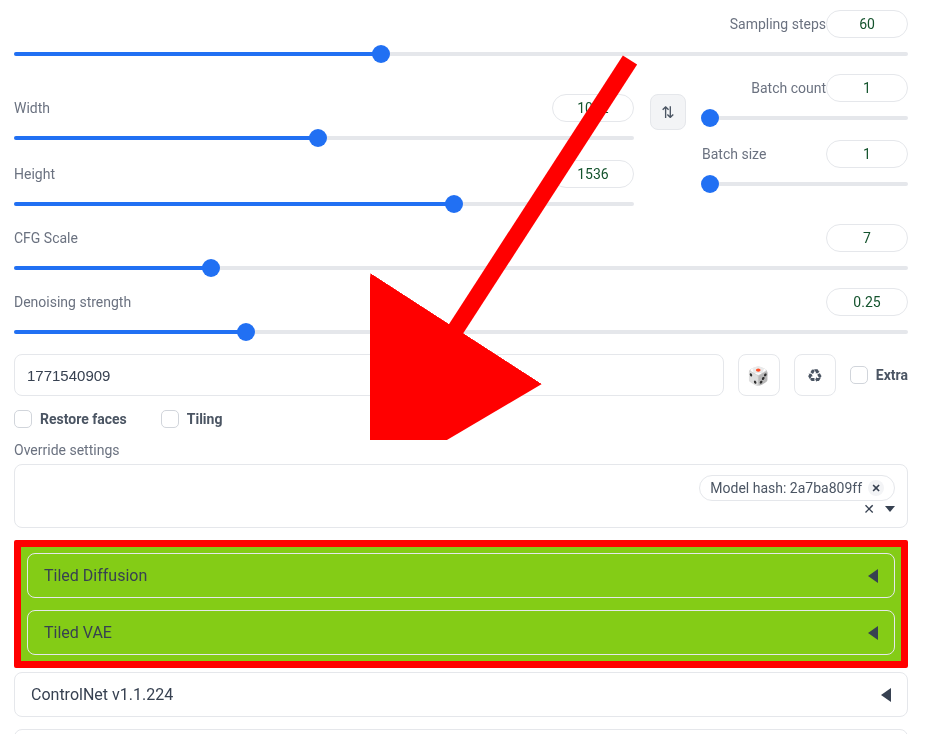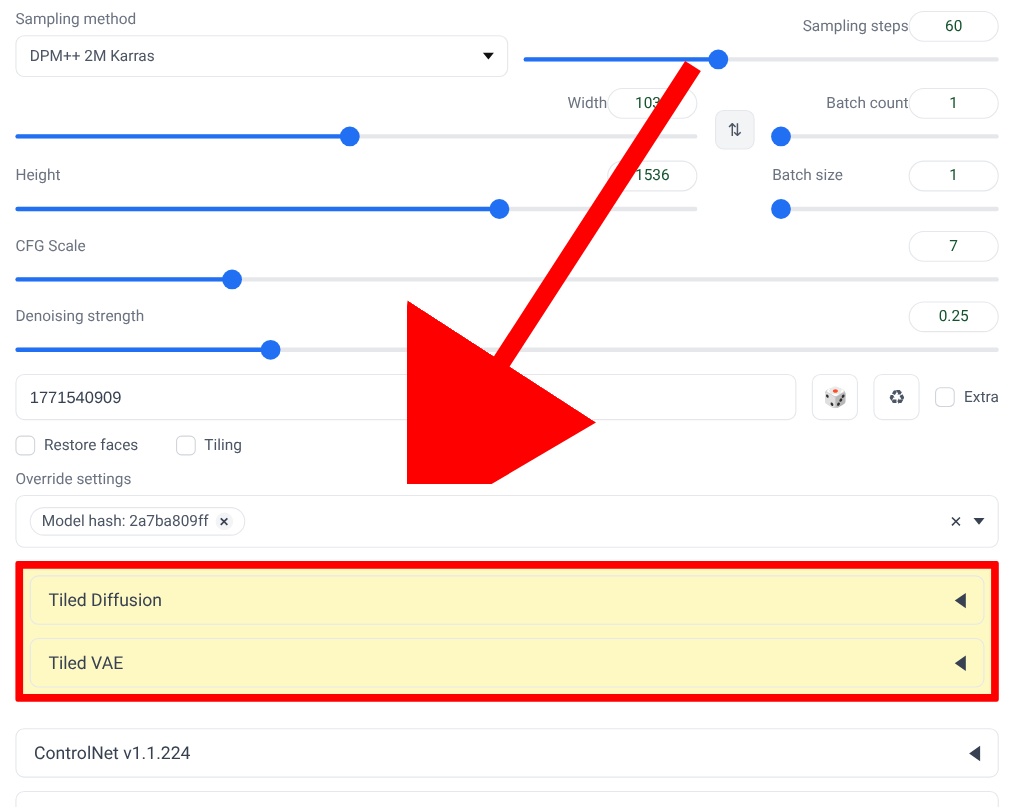--- a/index.html
+++ b/index.html
@@ -99,21 +99,21 @@
     justify-content: center;
     font-size: 18px;
   }
   .checkbox {
     width: 18px; height: 18px;
     border: 1px solid #d1d5db;
     border-radius: 5px;
     background: #fff;
     display: inline-block;
   }
-  .chk-row { display: flex; align-items: center; gap: 8px; }
+  .chk-row { display: flex; align-items: center; gap: 8px; font-weight: bold; }
   .tag {
     border: 1px solid #e5e7eb;
     border-radius: 14px;
     padding: 4px 10px;
     display: inline-flex;
     align-items: center;
     gap: 6px;
     font-size: 14px;
     color: #4b5563;
     background: #fff;
@@ -124,42 +124,43 @@
     background: #f3f4f6;
     display: flex; align-items: center; justify-content: center;
     font-size: 11px; color: #374151;
     font-weight: bold;
   }
   .override-box {
     border: 1px solid #e5e7eb;
     border-radius: 8px;
     padding: 10px 12px;
     display: flex;
-    align-items: center;
+    align-items: flex-end;
     justify-content: space-between;
+    flex-direction: column;
   }
   .accordion {
     border: 1px solid #e5e7eb;
     border-radius: 8px;
     padding: 12px 16px;
     margin-bottom: 12px;
     display: flex;
     align-items: center;
     justify-content: space-between;
     font-size: 16px;
     color: #374151;
   }
   .highlight-box {
     border: 7px solid #ff0000;
     border-radius: 2px;
     padding: 6px;
-    margin-bottom: 24px;
+    margin-bottom: 4px;
     position: relative;
     z-index: 2;
-    background: #fef9c3;
+    background: #84cc16;
   }
   .highlight-box .accordion:last-child { margin-bottom: 0; }
   .caret-left {
     width: 0; height: 0;
     border-top: 7px solid transparent;
     border-bottom: 7px solid transparent;
     border-right: 10px solid #374151;
   }
   .caret-down-small {
     width: 0; height: 0;
@@ -173,44 +174,37 @@
     z-index: 5;
     pointer-events: none;
   }
 </style>
 </head>
 <body>
 
 <div class="container" style="position:relative;">
 
   <div class="row" style="margin-bottom:10px;">
-    <div class="col" style="flex:0 0 448px;">
-      <span class="label">Sampling method</span>
-      <div class="dropdown">
-        <span>DPM++ 2M Karras</span>
-        <span class="caret-down-small"></span>
-      </div>
-    </div>
     <div class="col" style="flex:1;">
       <div style="display:flex;justify-content:flex-end;align-items:flex-end;">
         <span class="label">Sampling steps</span>
         <span class="numbox">60</span>
       </div>
       <div class="slider-wrap" style="margin-top:6px;">
         <div class="slider-track"></div>
         <div class="slider-fill" style="width:41%;"></div>
         <div class="slider-thumb" style="left:41%;"></div>
       </div>
     </div>
   </div>
 
   <div class="row" style="margin-bottom:10px;">
     <div class="col" style="flex:0 0 620px;">
 
-      <div style="display:flex;justify-content:flex-end;align-items:flex-end;">
+      <div style="display:flex;justify-content:space-between;align-items:flex-end;margin-top:20px;">
         <span class="label">Width</span>
         <span class="numbox">1032</span>
       </div>
       <div class="slider-wrap" style="margin-top:6px;margin-bottom:12px;">
         <div class="slider-track"></div>
         <div class="slider-fill" style="width:49%;"></div>
         <div class="slider-thumb" style="left:49%;"></div>
       </div>
 
       <div style="display:flex;justify-content:space-between;align-items:flex-end;">

